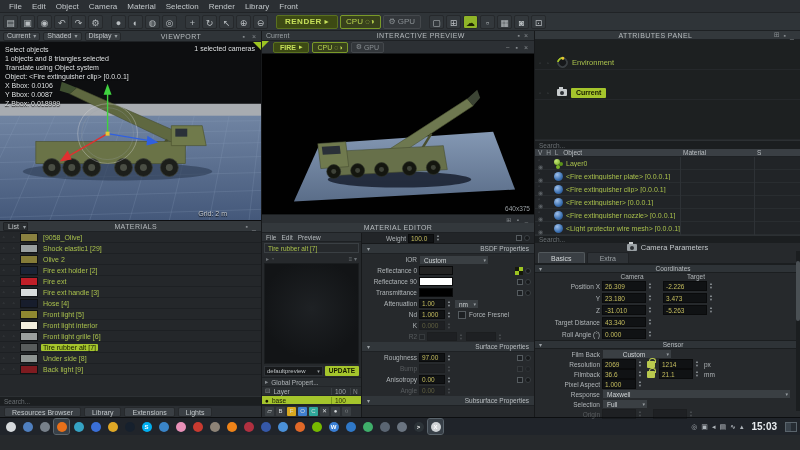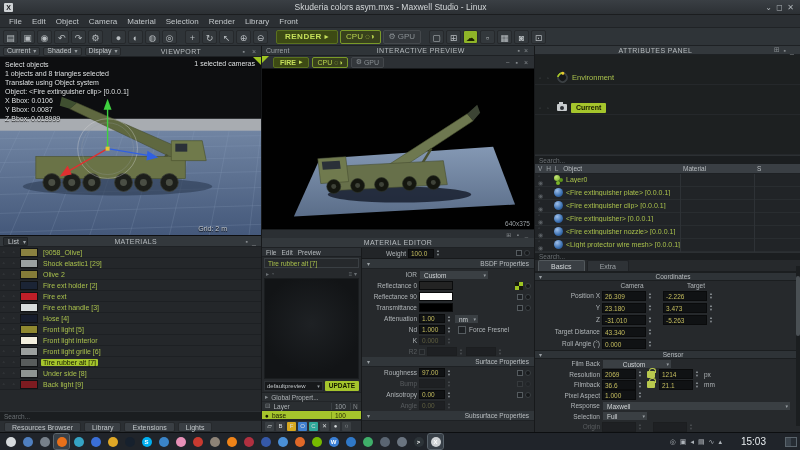--- a/index.html
+++ b/index.html
@@ -167,40 +167,33 @@
   .unit{font-size:6.5px;color:#b0b5b8;margin-left:2px;}
   .attr-scroll{position:absolute;right:0;top:220px;width:4px;height:160px;background:#1b1e20;}
   .attr-scroll::before{content:"";position:absolute;top:10px;left:0;width:4px;height:60px;background:#4a5054;border-radius:2px;}
 
   
   .taskbar{height:18px;background:#20242a;display:flex;align-items:center;padding:0 3px;gap:2px;border-top:1px solid #0c0e10;}
   .task{width:15px;height:15px;display:flex;align-items:center;justify-content:center;position:relative;border-radius:2px;}
   .task.active{background:#384048;outline:1px solid #5a646c;}
   .ti{width:10px;height:10px;border-radius:50%;}
   .tl{position:absolute;font-size:6px;font-weight:bold;color:#fff;}
-  .tray-zone{margin-left:auto;display:flex;align-items:center;gap:15px;}
+  .tray-zone{margin-left:auto;display:flex;align-items:center;gap:4px;font-weight:bold;}
   .tray{font-size:7px;color:#aeb4ba;}
   .clock{font-size:10px;color:#e8ecef;margin:0 4px;}
   .pager{width:12px;height:10px;border:1px solid #5a646c;background:linear-gradient(90deg,#3a434c 50%,#262c33 50%);}
 
   
   .dim{color:#84898d;}
 </style>
 </head>
 <body>
 
 <div class="screen">
 
-  <div class="titlebar">
-    <span class="tb-logo">X</span>
-    <span class="tb-title">Skuderia colors asym.mxs - Maxwell Studio - Linux</span>
-    <span class="tb-btn">⌄</span>
-    <span class="tb-btn">◻</span>
-    <span class="tb-btn">✕</span>
-  </div>
 
   <div class="menubar">
 
   <span class="menu-item">File</span>
       <span class="menu-item">Edit</span>
       <span class="menu-item">Object</span>
       <span class="menu-item">Camera</span>
       <span class="menu-item">Material</span>
       <span class="menu-item">Selection</span>
       <span class="menu-item">Render</span>
@@ -762,20 +755,24 @@
 
           <div class="orow">
             <span class="opre">◦ ◉</span>
             <span class="osph"></span>
             <span class="oname">&lt;Light protector wire mesh&gt; [0.0.0.1]</span>
           </div>
         </div>
       <div class="search-well">
         <input placeholder="Search..." style="">
       </div>
+      <div class="cp-title">
+        <span class="cam-ico" style="background:#9aa0a4;"></span>
+        <span>Camera Parameters</span>
+      </div>
       <div class="cp-tabs">
         <span class="cp-tab active">Basics</span>
         <span class="cp-tab">Extra</span>
       </div>
       <div class="coordbar">
           <span>Coordinates</span>
         </div>
       <div class="collabels">
         <span class="cl1">Camera</span>
         <span class="cl2">Target</span>

